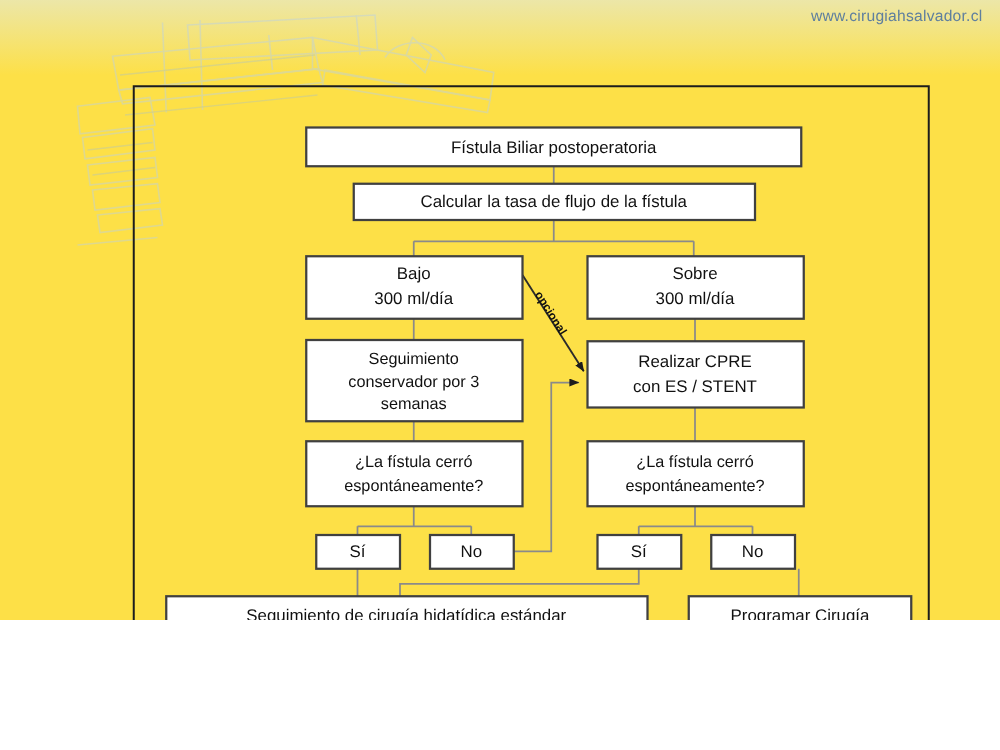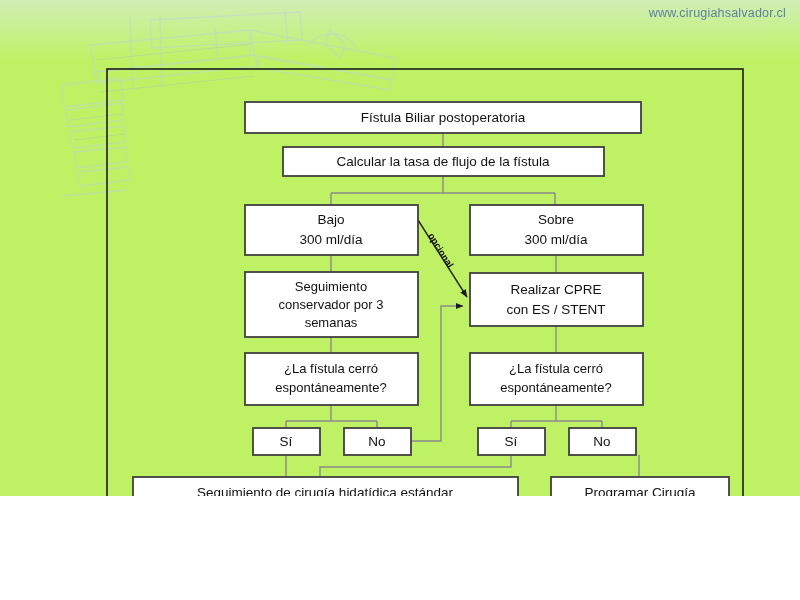--- a/index.html
+++ b/index.html
@@ -12,21 +12,21 @@
     overflow: hidden;
     font-family: "Liberation Sans", sans-serif;
     background: #ffffff;
     position: relative;
   }
   #slide {
     position: absolute;
     left: 0; top: 0;
     width: 800px;
     height: 496px;
-    background: #bef264;
+    background: #fde047;
     overflow: hidden;
   }
   
   .watermark {
     position: absolute;
     left: 0; top: 0;
     width: 420px;
     height: 230px;
     opacity: 0.45;
     pointer-events: none;

